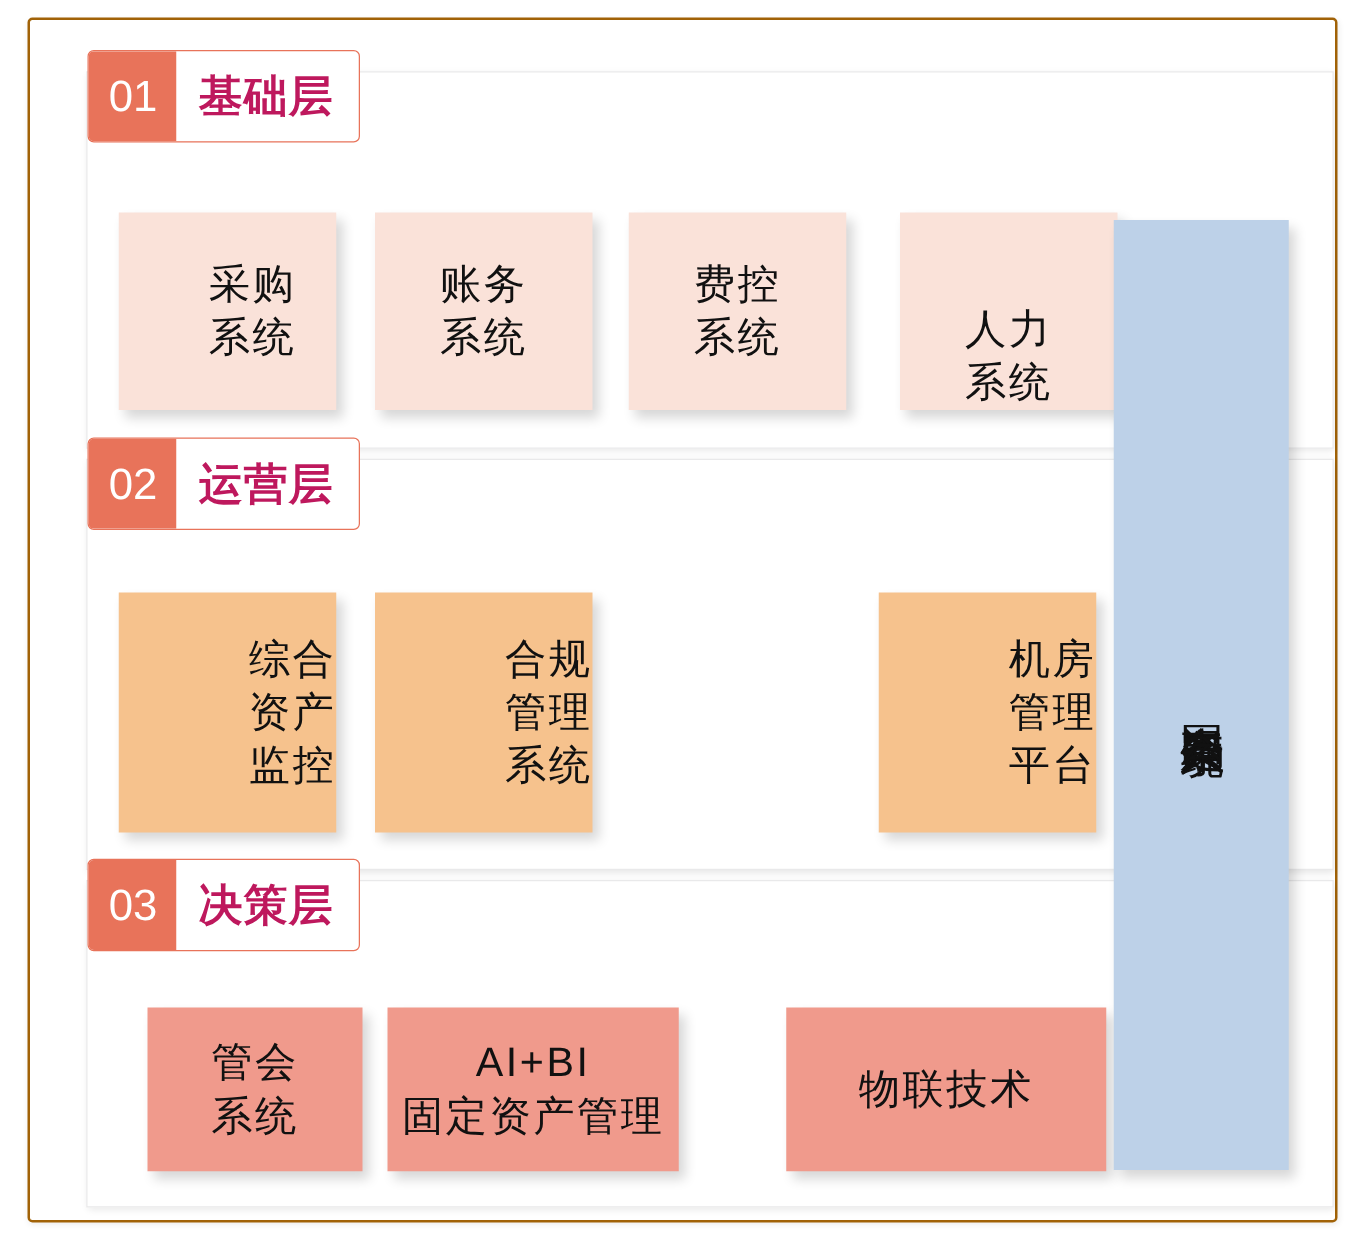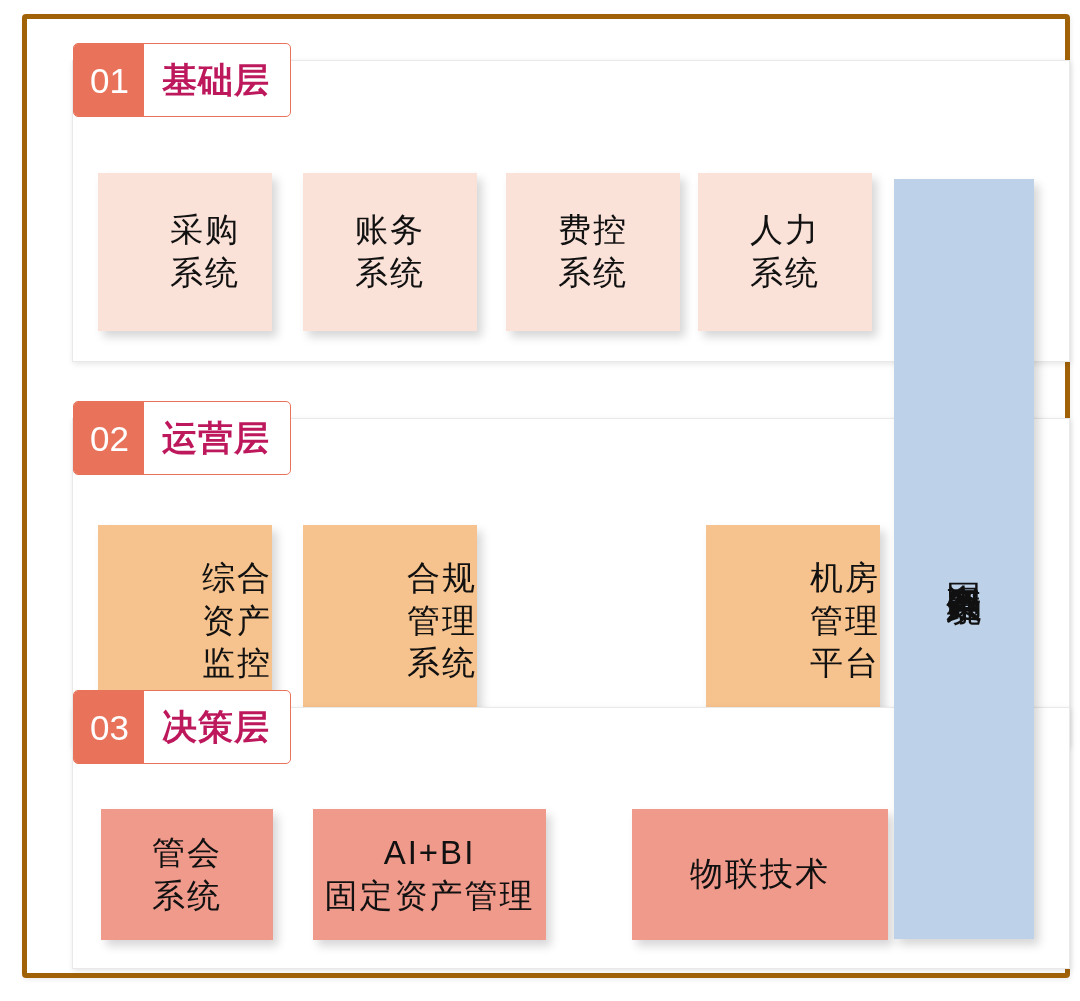--- a/index.html
+++ b/index.html
@@ -16,38 +16,38 @@
   }
 
   
   #diagram-frame {
     position: absolute;
     left: 22px;
     top: 14px;
     width: 1048px;
     height: 964px;
     background: #ffffff;
-    border: 5px solid #a16207;
+    border: 2px solid #a16207;
     border-radius: 4px;
     box-shadow: 1px 2px 5px rgba(0,0,0,0.07);
     box-sizing: border-box;
   }
 
   
   .layer-panel {
     position: absolute;
     left: 45px;
     width: 998px;
     background: #ffffff;
     border: 1px solid #e9e9ea;
     box-shadow: 1px 2px 6px rgba(0,0,0,0.10);
     box-sizing: border-box;
   }
   #layer-panel-1 { top: 41px;  height: 302px; }
-  #layer-panel-2 { top: 351px; height: 329px; margin-top: 48px; }
+  #layer-panel-2 { top: 351px; height: 329px; }
   #layer-panel-3 { top: 688px; height: 262px; }
 
   
   .layer-badge {
     position: absolute;
     left: 0px;
     top: -18px;
     height: 74px;
     display: flex;
     align-items: stretch;
@@ -99,32 +99,32 @@
 
   .card-l1 { background: #fae2d9; }
   .card-l2 { background: #f6c28d; }
   .card-l3 { background: #f09a8c; }
 
   
   #layer-panel-1 .card { top: 112px; width: 174px; height: 158px; }
   #card-l1-0 { left: 25px; padding-left: 40px; }
   #card-l1-1 { left: 230px; }
   #card-l1-2 { left: 433px; }
-  #card-l1-3 { left: 625px; }
+  #card-l1-3 { left: 650px; justify-content: flex-end; }
 
   
   #layer-panel-2 .card { top: 106px; width: 174px; height: 192px; align-items: flex-end; }
   #card-l2-0 { left: 25px; }
   #card-l2-1 { left: 230px; }
   #card-l2-2 { left: 433px; }
   #card-l2-3 { left: 633px; }
 
   
   #layer-panel-3 .card { top: 101px; height: 131px; }
-  #card-l3-0 { left: 28px;  width: 172px; }
+  #card-l3-0 { left: 48px;  width: 172px; }
   #card-l3-1 { left: 240px; width: 233px; }
   #card-l3-2 { left: 559px; width: 256px; }
 
   
   #vertical-bar {
     position: absolute;
     left: 867px;
     top: 160px;
     width: 140px;
     height: 760px;

